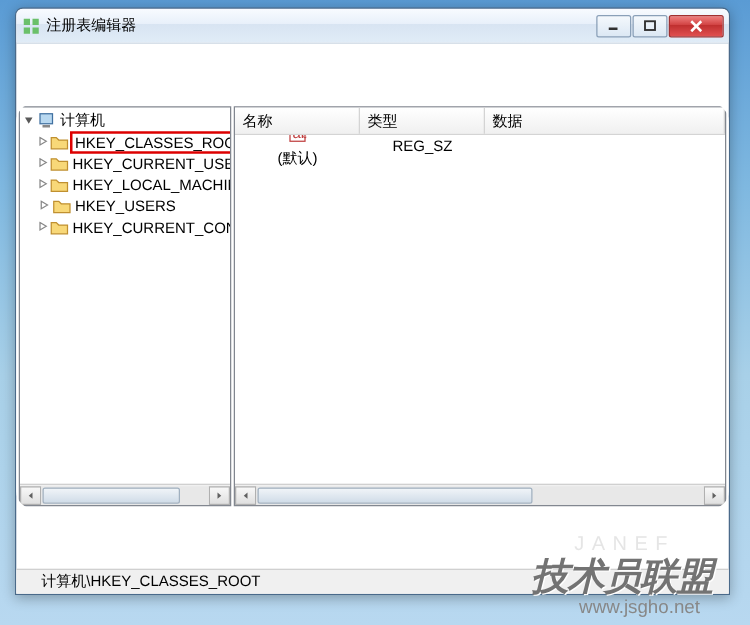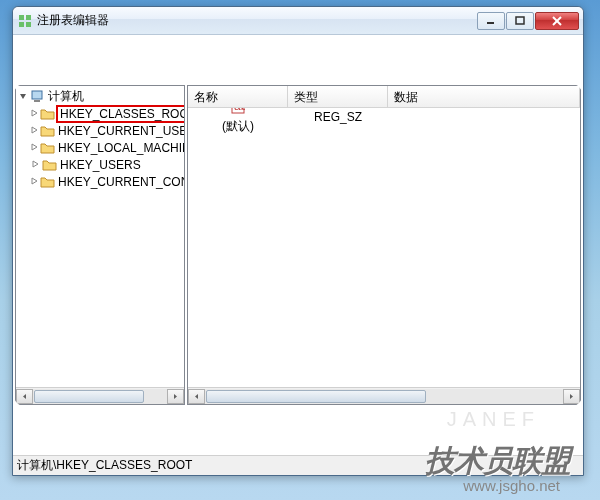--- a/index.html
+++ b/index.html
@@ -28,24 +28,24 @@
 .list-header { height: 22px; display: flex; background: linear-gradient(180deg, #fff, #f0f0f0); border-bottom: 1px solid #d4d4d4; }
 .list-col { padding: 3px 6px; border-right: 1px solid #d4d4d4; cursor: default; }
 .list-body { flex: 1; overflow: hidden; }
 .list-row { display: flex; height: 18px; align-items: center; cursor: default; }
 .list-cell { padding: 0 6px; display: flex; align-items: center; gap: 4px; flex-direction: column; }
 .val-icon { width: 14px; height: 14px; }
 .hscroll { height: 17px; background: #f0f0f0; border-top: 1px solid #d0d0d0; display: flex; align-items: center; }
 .scrollbtn { width: 17px; height: 15px; background: linear-gradient(180deg,#f8f8f8,#e0e0e0); border: 1px solid #b0b0b0; display: flex; align-items: center; justify-content: center; }
 .scrolltrack { flex: 1; height: 15px; background: #e8e8e8; position: relative; }
 .scrollthumb { position: absolute; height: 13px; top: 1px; background: linear-gradient(180deg,#f0f4f8,#d0dce8); border: 1px solid #a0b0c0; border-radius: 2px; }
-.statusbar { height: 20px; background: #f0f0f0; border-top: 1px solid #d0d0d0; display: flex; align-items: center; padding: 0 4px; }
+.statusbar { height: 20px; background: #f0f0f0; border-top: 1px solid #d0d0d0; display: flex; align-items: center; padding: 0 20px; }
 .watermark { position: absolute; right: 30px; bottom: 18px; font-family: "Microsoft YaHei", sans-serif; font-size: 30px; font-weight: 900; color: #737373; font-style: italic; text-shadow: 1px 1px 0 #fff; pointer-events: none; letter-spacing: -1px; }
 .watermark2 { position: absolute; right: 40px; bottom: 6px; font-family: Arial; font-size: 15px; color: #888; pointer-events: none; }
-.faint-watermark { position: absolute; right: 60px; bottom: 69px; font-size: 20px; color: rgba(180,180,180,0.35); letter-spacing: 6px; pointer-events: none; }
+.faint-watermark { position: absolute; right: 60px; bottom: 55px; font-size: 16px; color: rgba(180,180,180,0.35); letter-spacing: 6px; pointer-events: none; }
 </style>
 </head>
 <body>
 
 <div class="window">
 
   <div class="titlebar">
     <span class="titlebar-icon">
       <svg width="16" height="16">
           <rect x="2" y="2" width="5" height="5" fill="#6ac06a"></rect>

